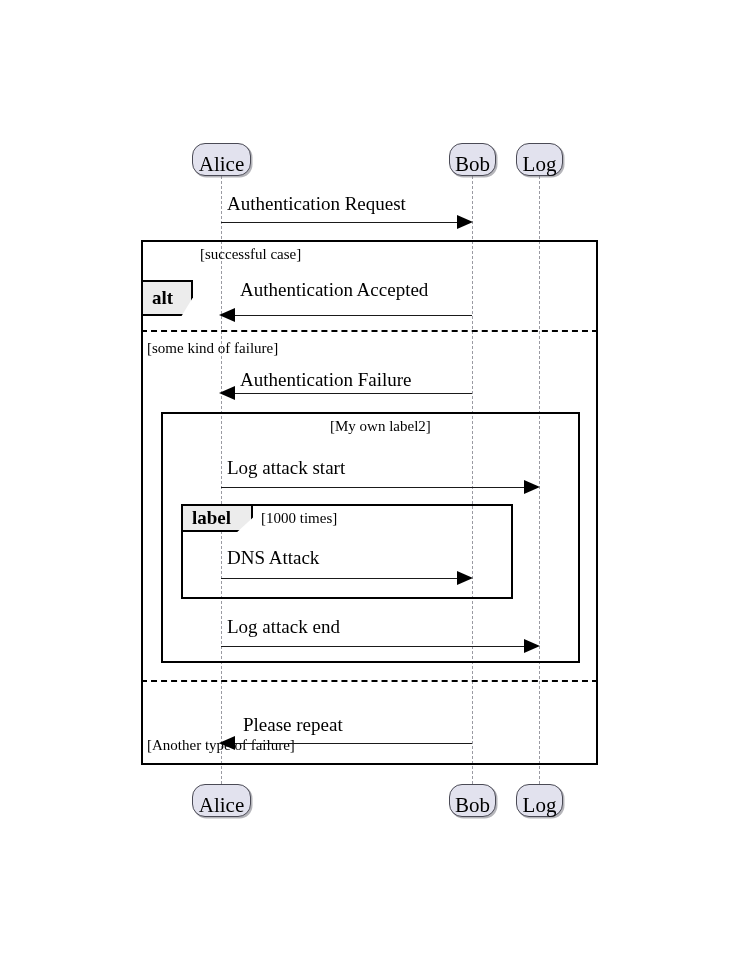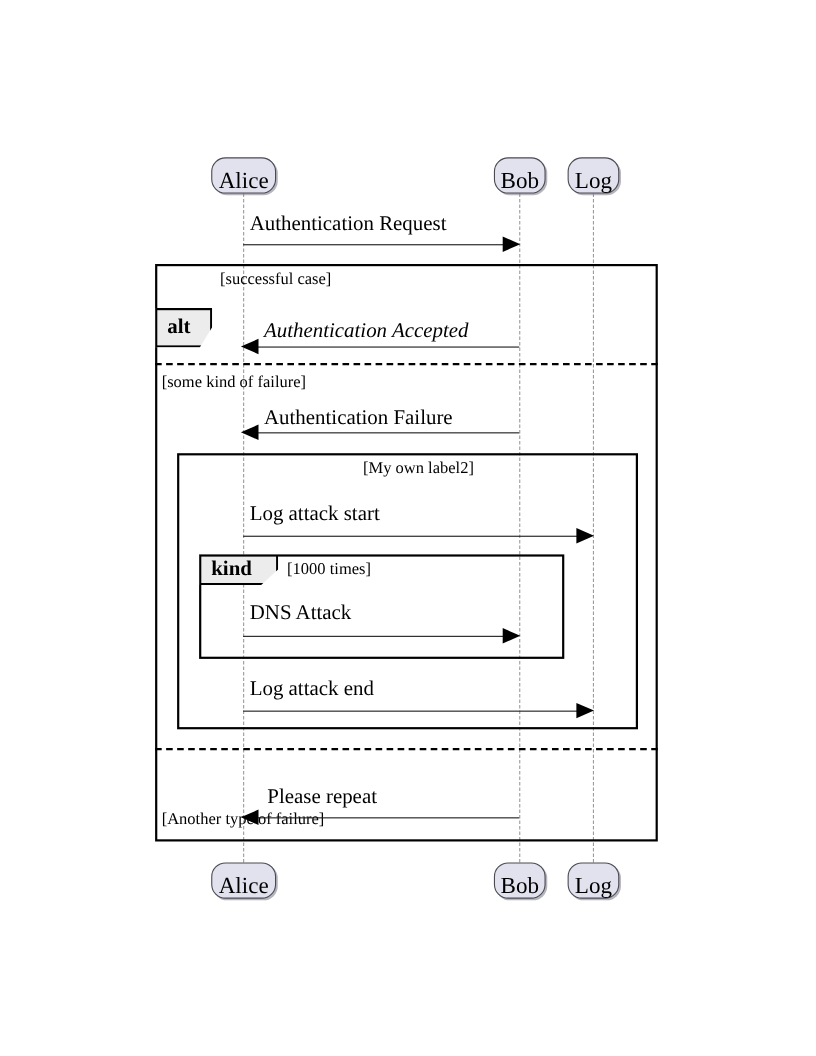--- a/index.html
+++ b/index.html
@@ -131,21 +131,21 @@
   <div class="msg-line" style="left:221px; top:222px; width:238px;"></div>
   <div class="arrowhead right" style="left:457px; top:215px;"></div>
 
   <div class="fragment" style="left:141px; top:240px; width:457px; height:525px;"></div>
 
   <div class="frag-tab" style="left:141px; top:240px; width:52px; height:36px; font-size:19px;margin-top:40px;">
     <span>alt</span>
   </div>
   <div class="frag-guard" style="left:200px; top:247px; font-size:15px;">[successful case]</div>
 
-  <div class="msg-label" style="left:240px; top:291px;font-style:italic;">Authentication Accepted</div>
+  <div class="msg-label" style="left:240px; top:280px;">Authentication Accepted</div>
   <div class="msg-line" style="left:234px; top:315px; width:238px;"></div>
   <div class="arrowhead left" style="left:219px; top:308px;"></div>
 
   <div class="separator" style="left:141px; top:330px; width:457px;"></div>
   <div class="frag-guard" style="left:147px; top:341px; font-size:15px;">[some kind of failure]</div>
 
   <div class="msg-label" style="left:240px; top:370px;">Authentication Failure</div>
   <div class="msg-line" style="left:234px; top:393px; width:238px;"></div>
   <div class="arrowhead left" style="left:219px; top:386px;"></div>
 
@@ -153,21 +153,21 @@
 
   <div class="frag-guard" style="left:330px; top:419px; font-size:15px;">[My own label2]</div>
 
   <div class="msg-label" style="left:227px; top:458px;">Log attack start</div>
   <div class="msg-line" style="left:221px; top:487px; width:305px;"></div>
   <div class="arrowhead right" style="left:524px; top:480px;"></div>
 
   <div class="fragment inner" style="left:181px; top:504px; width:332px; height:95px;"></div>
 
   <div class="frag-tab" style="left:181px; top:504px; width:72px; height:28px; font-size:19px;">
-    <span>kind</span>
+    <span>label</span>
   </div>
   <div class="frag-guard" style="left:261px; top:511px; font-size:15px;">[1000 times]</div>
 
   <div class="msg-label" style="left:227px; top:548px;">DNS Attack</div>
   <div class="msg-line" style="left:221px; top:578px; width:238px;"></div>
   <div class="arrowhead right" style="left:457px; top:571px;"></div>
 
   <div class="msg-label" style="left:227px; top:617px;text-align:right;">Log attack end</div>
   <div class="msg-line" style="left:221px; top:646px; width:305px;"></div>
   <div class="arrowhead right" style="left:524px; top:639px;"></div>

